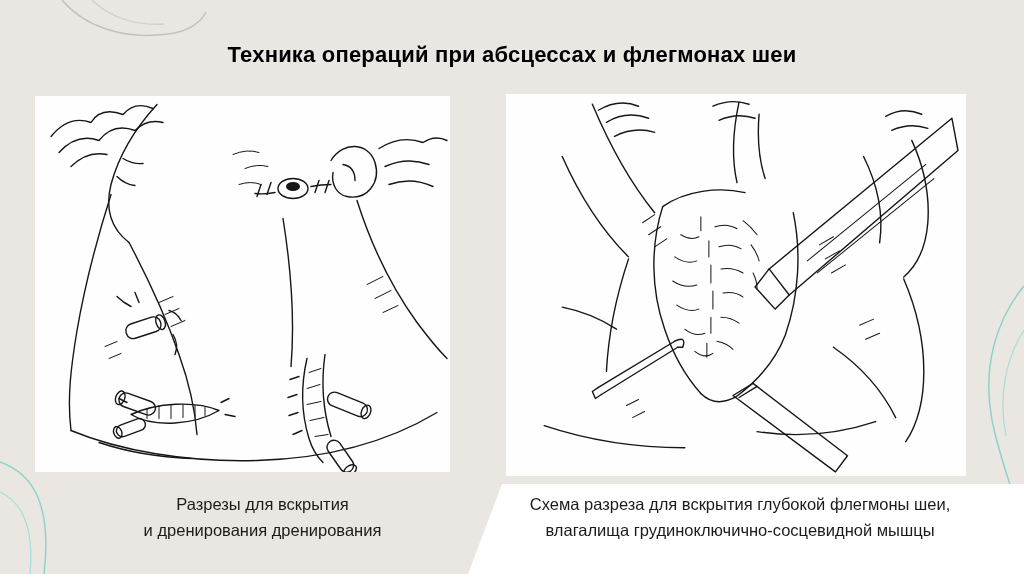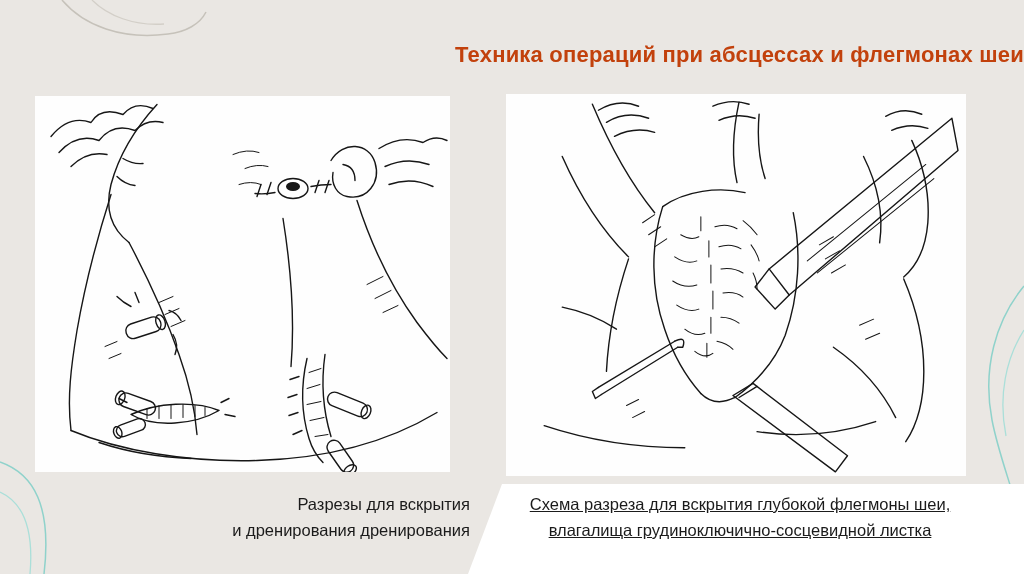--- a/index.html
+++ b/index.html
@@ -12,37 +12,37 @@
     color:#161616;
   }
   .bg-decor{position:absolute;inset:0;width:1024px;height:574px;}
   .bottom-panel{
     position:absolute;left:468px;top:484px;width:556px;height:90px;
     background:#ffffff;
     clip-path:polygon(34px 0,100% 0,100% 100%,0 100%);
   }
   .slide-title{
     position:absolute;top:42px;left:0;right:0;
-    text-align:right;
+    text-align:center;
     font-size:22px;font-weight:bold;
-    color:#c2410c;letter-spacing:.2px;
+    color:#000000;letter-spacing:.2px;
   }
   .canvas{
     position:absolute;background:#fefefe;
   }
   .canvas.left{left:35px;top:96px;width:415px;height:376px;}
   .canvas.right{left:506px;top:94px;width:460px;height:382px;}
   .canvas svg{display:block;width:100%;height:100%;}
   .caption{
     position:absolute;top:491px;
     text-align:center;
     font-size:16.5px;line-height:26px;color:#1b1b1b;
   }
-  .caption.left{left:55px;width:415px;text-align:right;}
-  .caption.right{left:496px;width:488px;text-decoration:underline;}
+  .caption.left{left:55px;width:415px;}
+  .caption.right{left:496px;width:488px;}
 </style>
 </head>
 <body>
 
 <div class="slide">
 
   <svg class="bg-decor" viewBox="0 0 1024 574" fill="none">
     <path d="M62,0 C84,26 122,40 168,34 C186,32 200,24 206,12" stroke="#c6c2ba" stroke-width="1.5"></path>
     <path d="M92,0 C108,16 134,26 164,24" stroke="#d3cfc8" stroke-width="1.3"></path>
     <path d="M0,462 C34,474 52,506 44,574" stroke="#8fd2cb" stroke-width="1.5"></path>
@@ -208,16 +208,16 @@
     </svg>
   </div>
 
   <div class="caption left">
     <div>Разрезы для вскрытия</div>
     <div>и дренирования дренирования</div>
   </div>
 
   <div class="caption right">
     <div>Схема разреза для вскрытия глубокой флегмоны шеи,</div>
-    <div>влагалища грудиноключично-сосцевидной листка</div>
+    <div>влагалища грудиноключично-сосцевидной мышцы</div>
   </div>
 
 </div>
 
 </body></html>

